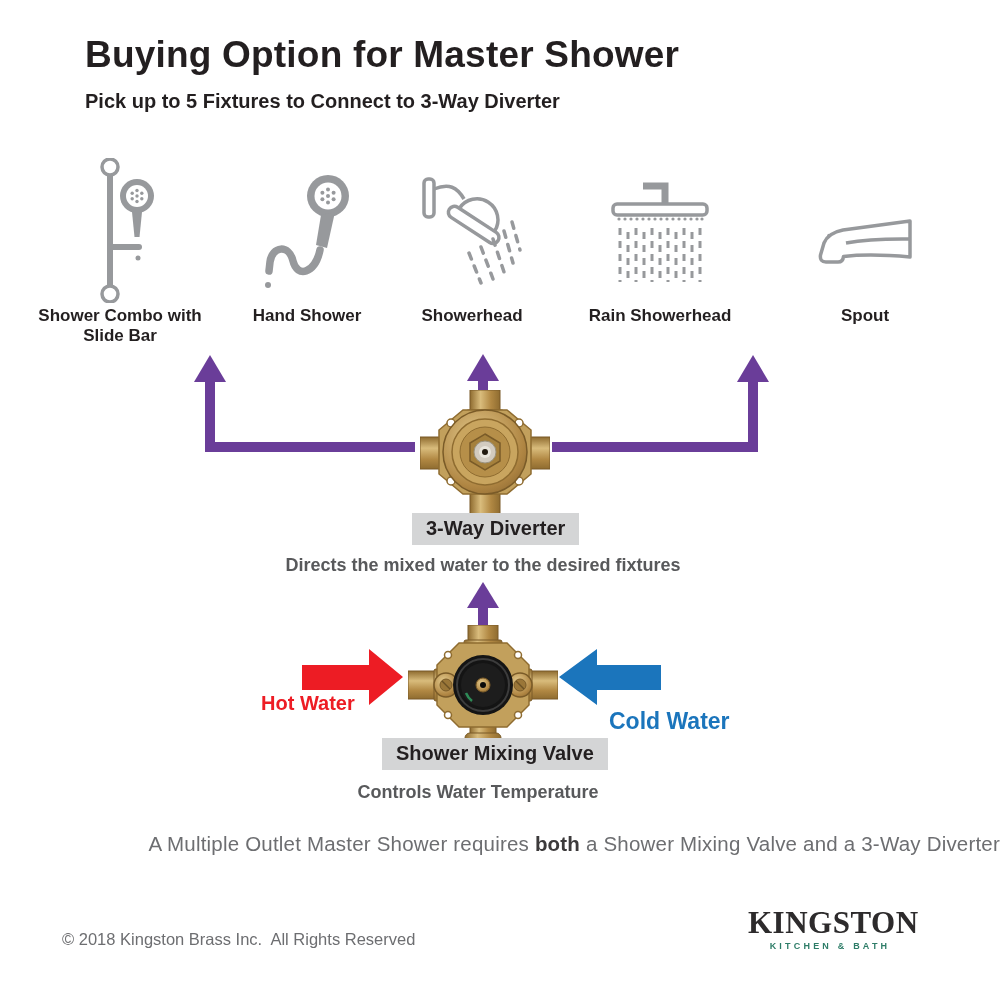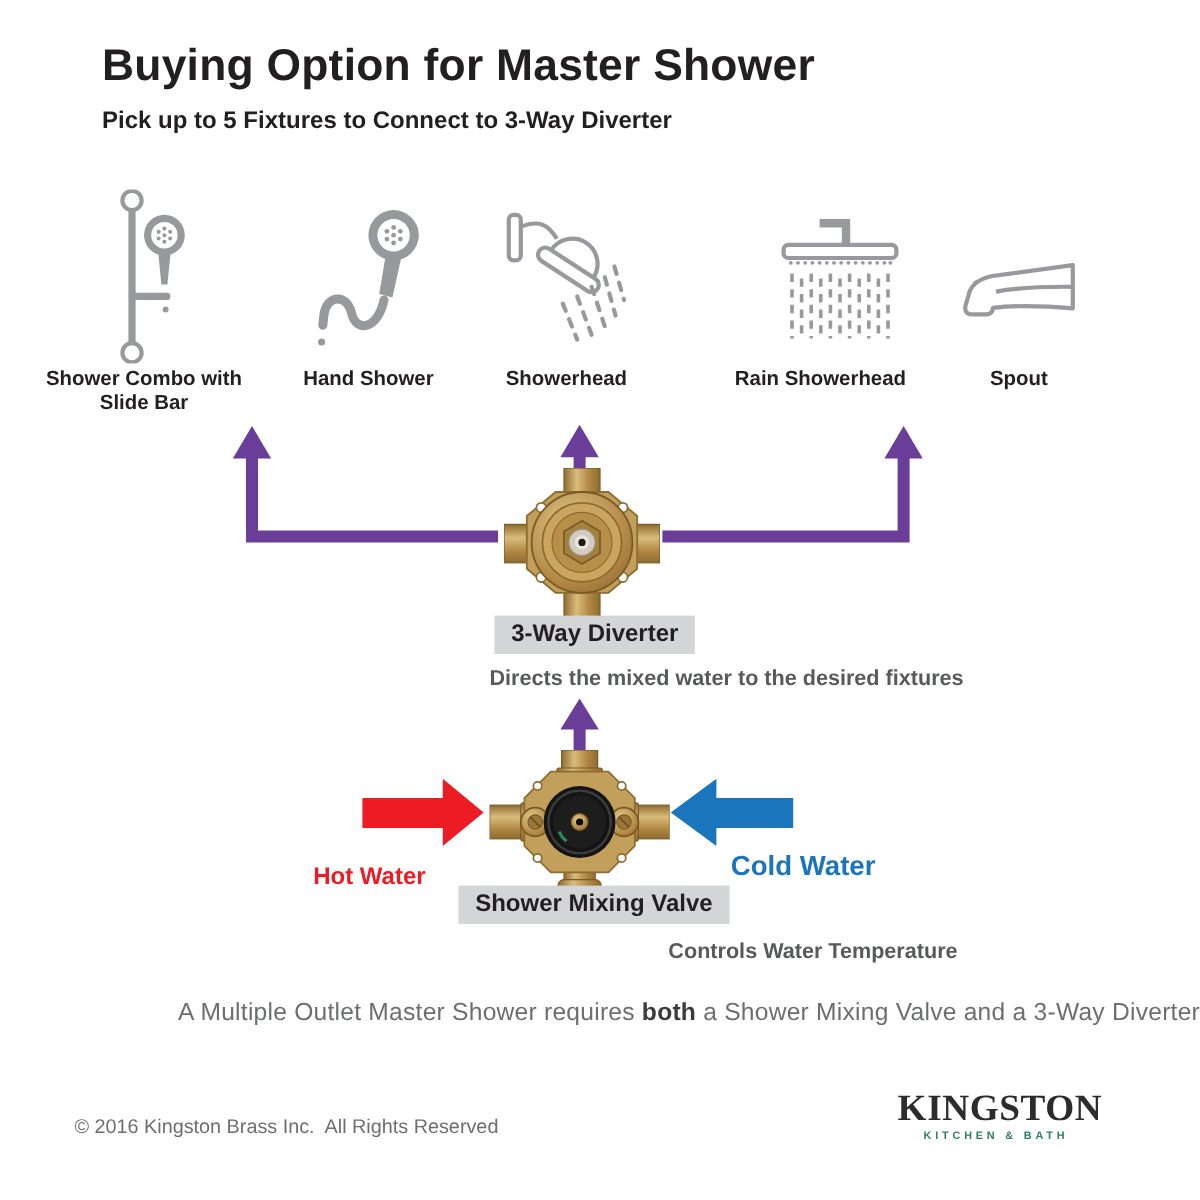--- a/index.html
+++ b/index.html
@@ -10,21 +10,21 @@
   .title{left:85px;top:34px;font-size:37px;font-weight:800;color:var(--text-dark);letter-spacing:.2px;}
   .subtitle{left:85px;top:90px;font-size:20px;font-weight:700;color:var(--text-dark);}
 
   .fix-col{position:absolute;top:148px;width:190px;display:flex;flex-direction:column;align-items:center;}
   .icon-box{height:158px;display:flex;align-items:flex-end;justify-content:center;}
   .fix-label{font-size:17px;font-weight:700;color:var(--text-dark);text-align:center;line-height:1.15;margin-top:0;}
   .icon{color:var(--icon-gray);}
 
   .tag-box{background:var(--label-bg);color:var(--text-dark);font-size:20px;font-weight:700;
     padding:4px 14px 5px;white-space:nowrap;text-align:center;}
-  .desc{font-size:18px;font-weight:700;color:var(--text-gray);text-align:right;width:640px;}
+  .desc{font-size:18px;font-weight:700;color:var(--text-gray);text-align:center;width:640px;}
 
   .hot-label{color:var(--hot-red);font-size:20px;font-weight:700;}
   .cold-label{color:var(--cold-blue);font-size:23px;font-weight:700;}
 
   .summary{left:0;top:832px;width:1000px;text-align:right;font-size:20.5px;color:var(--text-light);
     font-weight:400;letter-spacing:.2px;}
   .summary b{color:#3c3a3b;font-weight:800;}
 
   .copyright{left:62px;top:930px;font-size:16.5px;color:var(--text-light);white-space:pre;}
   .brand{left:748px;top:906px;width:164px;text-align:center;}
@@ -103,21 +103,21 @@
           <line x1="64" y1="74" x2="76" y2="106"></line>
           <line x1="76" y1="66" x2="87" y2="99"></line>
           <line x1="87" y1="58" x2="96" y2="90"></line>
           <line x1="95" y1="49" x2="103" y2="77"></line>
         </g>
       </svg>
     </div>
     <div class="fix-label">Showerhead</div>
   </div>
 
-  <div class="fix-col" style="left:565px;align-items:flex-end;">
+  <div class="fix-col" style="left:565px;">
     <div class="icon-box">
       <svg class="icon" width="110" height="110" viewBox="0 0 110 110" style="margin-bottom:18px">
         <path d="M38,8 L60,8 L60,26" fill="none" stroke="currentColor" stroke-width="7"></path>
         <rect x="8" y="26" width="94" height="11" rx="4" fill="none" stroke="currentColor" stroke-width="3.5"></rect>
         <g fill="currentColor">
           <circle cx="14" cy="41" r="1.6"></circle>
             <circle cx="20" cy="41" r="1.6"></circle>
             <circle cx="26" cy="41" r="1.6"></circle>
           <circle cx="32" cy="41" r="1.6"></circle>
             <circle cx="38" cy="41" r="1.6"></circle>
@@ -143,21 +143,21 @@
           <line x1="71" y1="54" x2="71" y2="104" stroke-dasharray="7 6"></line>
           <line x1="79" y1="50" x2="79" y2="104" stroke-dasharray="7 6"></line>
           <line x1="87" y1="54" x2="87" y2="104" stroke-dasharray="7 6"></line>
           <line x1="95" y1="50" x2="95" y2="104" stroke-dasharray="7 6"></line>
         </g>
       </svg>
     </div>
     <div class="fix-label">Rain Showerhead</div>
   </div>
 
-  <div class="fix-col" style="left:754px;">
+  <div class="fix-col" style="left:770px;">
     <div class="icon-box">
       <svg class="icon" width="100" height="56" viewBox="0 0 100 56" style="margin-bottom:33px">
         <path d="M95,4 L28,13 Q13,16 9,26 L5.5,38 Q4.5,45 11,45 L23,45 Q28,45 28.5,39.5 Q55,36.5 95,40 Z" fill="none" stroke="currentColor" stroke-width="3.5" stroke-linejoin="round"></path>
         <path d="M95,22 Q55,21.5 31,26" fill="none" stroke="currentColor" stroke-width="3.5"></path>
         <circle cx="14" cy="18.5" r="1.8" fill="currentColor"></circle>
       </svg>
     </div>
     <div class="fix-label">Spout</div>
   </div>
 
@@ -242,29 +242,29 @@
     <circle cx="112" cy="60" r="6" fill="#9a7638" stroke="#7a5b28" stroke-width="1"></circle>
     <line x1="108" y1="56" x2="116" y2="64" stroke="#6b5124" stroke-width="1.5"></line>
     <circle cx="75" cy="60" r="30" fill="#141414"></circle>
     <circle cx="75" cy="60" r="26" fill="none" stroke="#3c3c3c" stroke-width="2"></circle>
     <circle cx="75" cy="60" r="22" fill="#1d1d1d"></circle>
     <path d="M58,68 a20,20 0 0 0 6,8" fill="none" stroke="#2e8b57" stroke-width="2.5"></path>
     <circle cx="75" cy="60" r="7" fill="url(#brassR)" stroke="#7a5b28" stroke-width="1"></circle>
     <circle cx="75" cy="60" r="3" fill="#0a0a0a"></circle>
   </svg>
 
-  <div class="abs hot-label" style="left:261px;top:692px;margin-top:28px;">Hot Water</div>
+  <div class="abs hot-label" style="left:261px;top:692px;">Hot Water</div>
   <div class="abs cold-label" style="left:609px;top:708px;">Cold Water</div>
 
   <div class="abs tag-box" style="left:382px;top:738px;">Shower Mixing Valve</div>
   <div class="abs desc" style="left:158px;top:782px;">Controls Water Temperature</div>
 
   <div class="abs summary">
     <span>A Multiple Outlet Master Shower requires </span><b>both</b><span> a Shower Mixing Valve and a 3-Way Diverter</span>
   </div>
 
-  <div class="abs copyright">© 2016 Kingston Brass Inc.  All Rights Reserved</div>
+  <div class="abs copyright">© 2018 Kingston Brass Inc.  All Rights Reserved</div>
   <div class="abs brand">
     <div class="brand-name">KINGSTON</div>
     <div class="brand-sub">KITCHEN &amp; BATH</div>
   </div>
 
 </div>
 
 </body></html>

